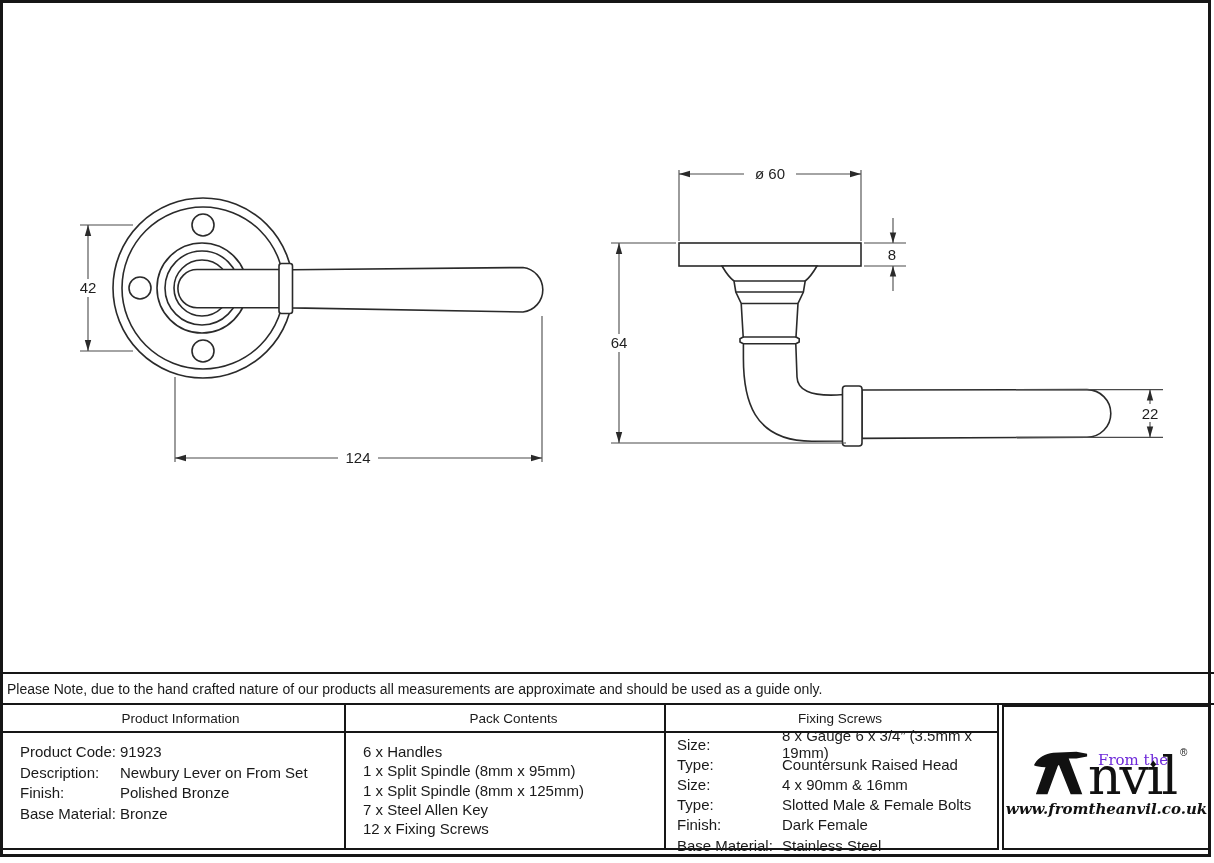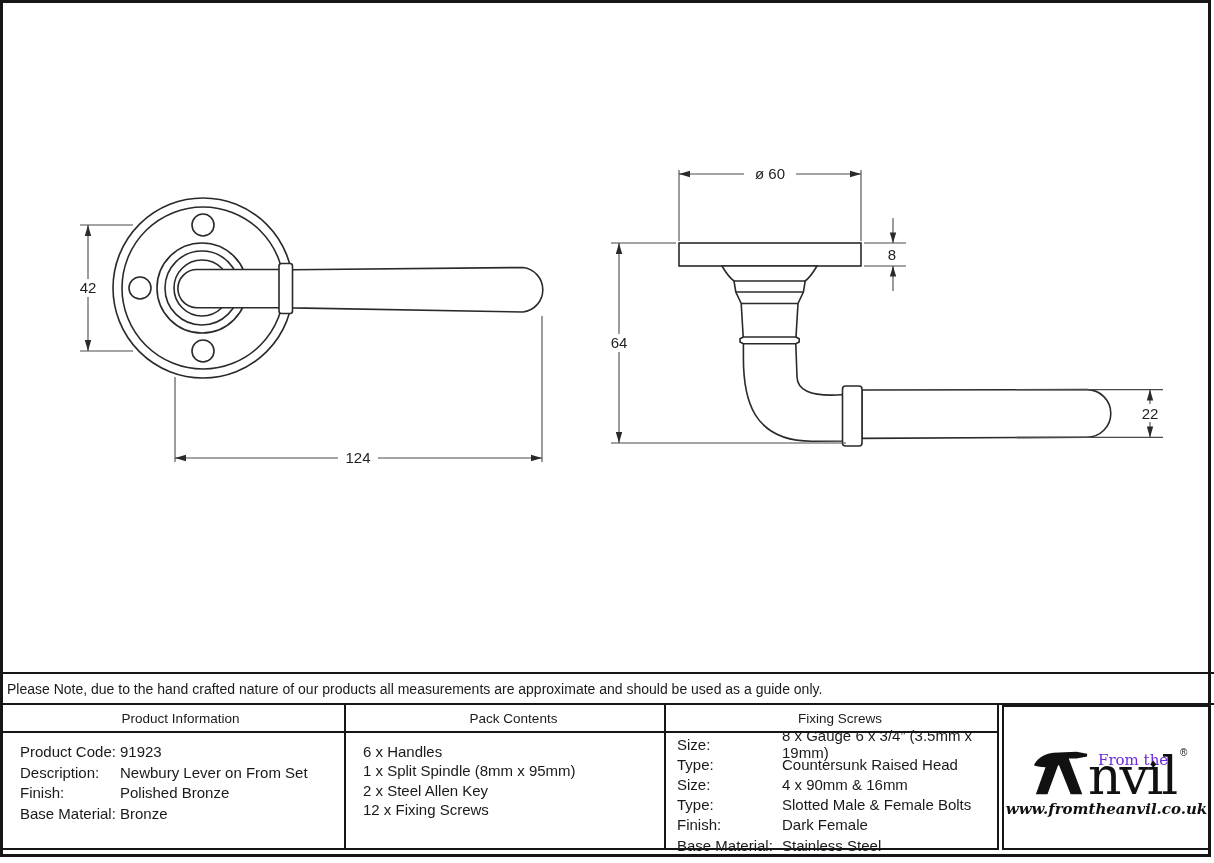--- a/index.html
+++ b/index.html
@@ -178,21 +178,22 @@
     </div>
     <div class="kv-row">
       <span class="kv-label">Base Material:</span>
       <span>Bronze</span>
     </div>
   </div>
 
   <div class="bcell" style="left:346px;width:320px;padding:9px 0 0 17px;">
     <div class="pack-item">6 x Handles</div>
     <div class="pack-item">1 x Split Spindle (8mm x 95mm)</div>
-    <div class="pack-item">2 x Steel Allen Key</div>
+    <div class="pack-item">1 x Split Spindle (8mm x 125mm)</div>
+    <div class="pack-item">7 x Steel Allen Key</div>
     <div class="pack-item">12 x Fixing Screws</div>
   </div>
 
   <div class="bcell" style="left:666px;width:333px;padding:1px 0 0 11px;">
     <div class="kv3-row">
       <span class="kv3-label">Size:</span>
       <span>8 x Gauge 6 x 3/4” (3.5mm x 19mm)</span>
     </div>
     <div class="kv3-row">
       <span class="kv3-label">Type:</span>

